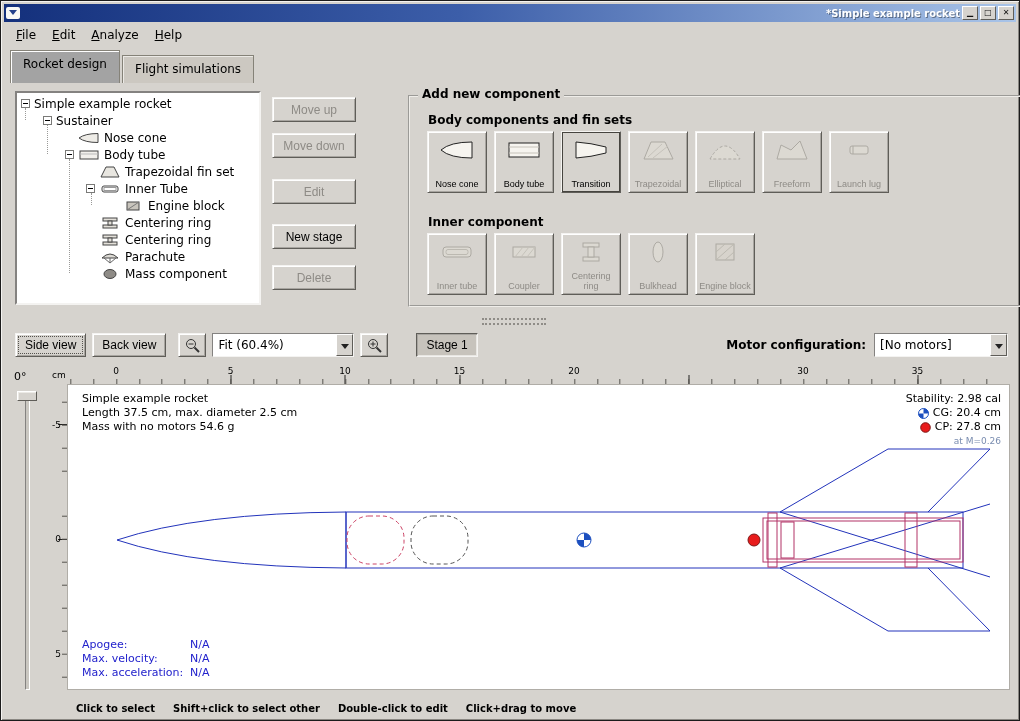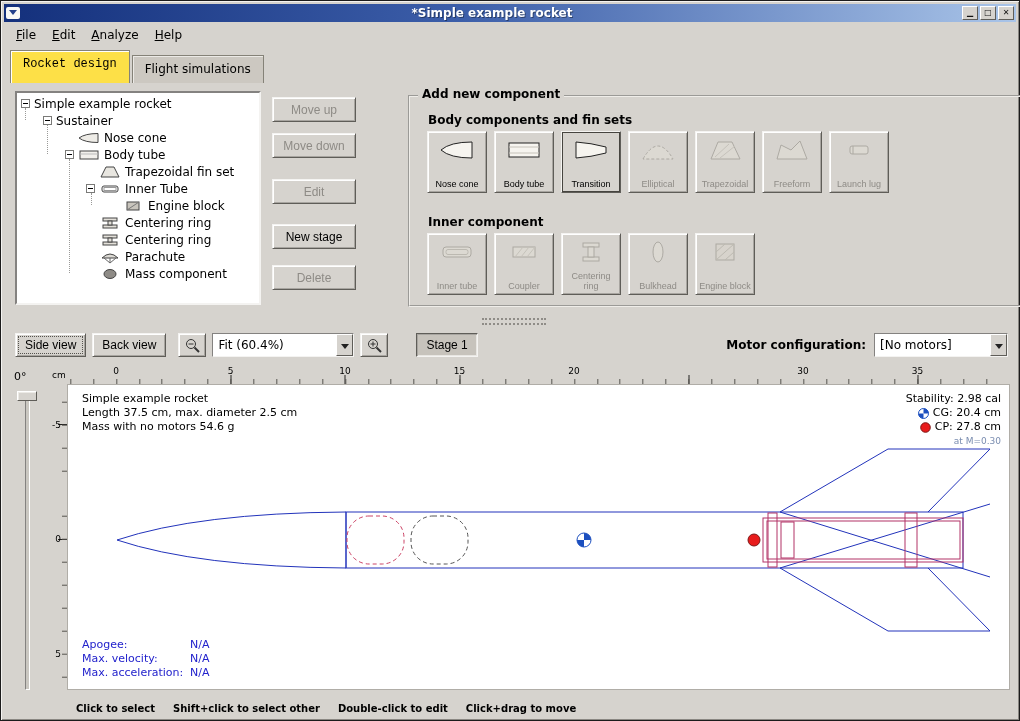--- a/index.html
+++ b/index.html
@@ -7,35 +7,35 @@
   body { font-family:"DejaVu Sans","Liberation Sans",sans-serif; background:#777; }
   .window { width:1020px; height:721px; background:#d6d3ce; border:1px solid #1c1c1c;
             box-shadow: inset 1px 1px 0 #f4f3f1, inset -1px -1px 0 #8a8782;
             padding:3px; display:flex; flex-direction:column; position:relative; }
 
   
   .titlebar { height:18px; flex:none; display:flex; align-items:center; padding:0 2px;
               background:linear-gradient(90deg,#10297200,#102972) , linear-gradient(90deg,#14307c 0%, #3c5ea9 45%, #a9c4e8 100%); background:linear-gradient(90deg,#14307c 0%, #3c5ea9 45%, #a9c4e8 100%); }
   .app-icon { width:14px; height:12px; background:#f8f8f6; border-radius:2px; margin-right:4px; position:relative; flex:none; }
   .app-icon::after { content:""; position:absolute; left:3px; top:3px; border:4px solid transparent; border-top:5px solid #23408c; }
-  .win-title { flex:1; text-align:center; color:#fff; font-weight:bold; font-size:12px; line-height:17px;
+  .win-title { flex:1; text-align:right; color:#fff; font-weight:bold; font-size:10px; line-height:17px;
                text-shadow:1px 1px 0 rgba(0,0,0,.4); white-space:nowrap; overflow:hidden; }
   .win-btn { width:16px; height:14px; flex:none; margin-left:2px; background:#d6d3ce; color:#111;
              border:1px solid; border-color:#fff #5f5d58 #5f5d58 #fff; font-size:8px; line-height:12px; text-align:center; }
 
   
   .menubar { height:26px; flex:none; display:flex; align-items:center; padding-left:4px; font-size:12px; }
   .menu-item { display:inline-block; padding:4px 8px; }
   .menu-item::first-letter { text-decoration:underline; }
 
   
   .tabbar { height:35px; flex:none; display:flex; align-items:flex-end; padding-left:6px; position:relative; }
   .tab { height:28px; padding:6px 12px 0; font-size:12px; background:#ccc8c1; margin-right:2px;
          border:1px solid #858278; border-bottom:none; box-shadow: inset 1px 1px 0 #eceae6; }
-  .tab.active { height:33px; background:#fde047; box-shadow: inset 1px 1px 0 #fff; font-weight:normal;font-family:Liberation Mono, monospace; }
+  .tab.active { height:33px; background:#a3a3a3; box-shadow: inset 1px 1px 0 #fff; font-weight:normal; }
 
   
   .upper { height:233px; flex:none; position:relative; }
   .tree-panel { position:absolute; left:11px; top:8px; width:246px; height:214px; background:#fff;
                 border:2px solid; border-color:#848280 #f4f3f1 #f4f3f1 #848280; overflow:hidden; padding-top:2px; }
   .tree-row { height:17px; display:flex; align-items:center; font-size:12px; white-space:nowrap; position:relative; z-index:2; }
   .d0{padding-left:4px} .d1{padding-left:26px} .d2{padding-left:48px} .d3{padding-left:69px} .d4{padding-left:92px}
   .expander { width:9px; height:9px; flex:none; border:1px solid #7a7a78; background:#fff; margin-right:4px; position:relative; }
   .expander::after { content:""; position:absolute; left:1px; right:1px; top:3px; border-top:1px solid #000; }
   .tree-spacer { width:13px; flex:none; }
@@ -264,30 +264,30 @@
           <span class="clbl">Body tube</span>
         </button>
         <button class="btn comp-btn focused">
           <svg width="36" height="26" viewBox="0 0 36 26">
               <path d="M3,5 Q18,6 33,10 L33,16 Q18,20 3,21 Z" fill="#f6f4ef" stroke="#222"></path>
             </svg>
           <span class="clbl">Transition</span>
         </button>
         <button class="btn comp-btn disabled">
           <svg width="36" height="26" viewBox="0 0 36 26">
-              <path d="M3,22 Q18,-4 33,22 Z" fill="#e2dfd7" stroke="#8a877f" stroke-dasharray="3 2"></path>
-            </svg>
-          <span class="clbl">Elliptical</span>
-        </button>
-        <button class="btn comp-btn disabled">
-          <svg width="36" height="26" viewBox="0 0 36 26">
               <path d="M4,22 L11,5 L25,5 L33,22 Z" fill="#e2dfd7" stroke="#8a877f"></path>
               <path d="M8,20 L22,7 M13,21 L28,9" stroke="#b8b4aa" fill="none"></path>
             </svg>
           <span class="clbl">Trapezoidal</span>
+        </button>
+        <button class="btn comp-btn disabled">
+          <svg width="36" height="26" viewBox="0 0 36 26">
+              <path d="M3,22 Q18,-4 33,22 Z" fill="#e2dfd7" stroke="#8a877f" stroke-dasharray="3 2"></path>
+            </svg>
+          <span class="clbl">Elliptical</span>
         </button>
         <button class="btn comp-btn disabled">
           <svg width="36" height="26" viewBox="0 0 36 26">
               <path d="M3,22 L7,8 L17,13 L26,4 L33,22 Z" fill="#e2dfd7" stroke="#8a877f"></path>
             </svg>
           <span class="clbl">Freeform</span>
         </button>
         <button class="btn comp-btn disabled">
           <svg width="36" height="26" viewBox="0 0 36 26">
               <rect x="9" y="9" width="18" height="8" rx="2" fill="#e2dfd7" stroke="#8a877f"></rect>
@@ -449,21 +449,21 @@
               <path d="M5.5,5.5 L5.5,10.5 A5,5 0 0 1 0.5,5.5 Z" fill="#1c4fbf"></path>
             </svg>
           <span>CG: 20.4 cm</span>
         </div>
         <div class="stab-line">
           <svg width="11" height="11" viewBox="0 0 11 11">
               <circle cx="5.5" cy="5.5" r="4.8" fill="#e81c1c" stroke="#7d1616"></circle>
             </svg>
           <span>CP: 27.8 cm</span>
         </div>
-        <div class="mach">at M=0.30</div>
+        <div class="mach">at M=0.26</div>
       </div>
 
       <div class="flight-block">
         <div class="flight-row">
             <span class="fl">Apogee:</span>
             <span>N/A</span>
           </div>
         <div class="flight-row">
             <span class="fl">Max. velocity:</span>
             <span>N/A</span>

